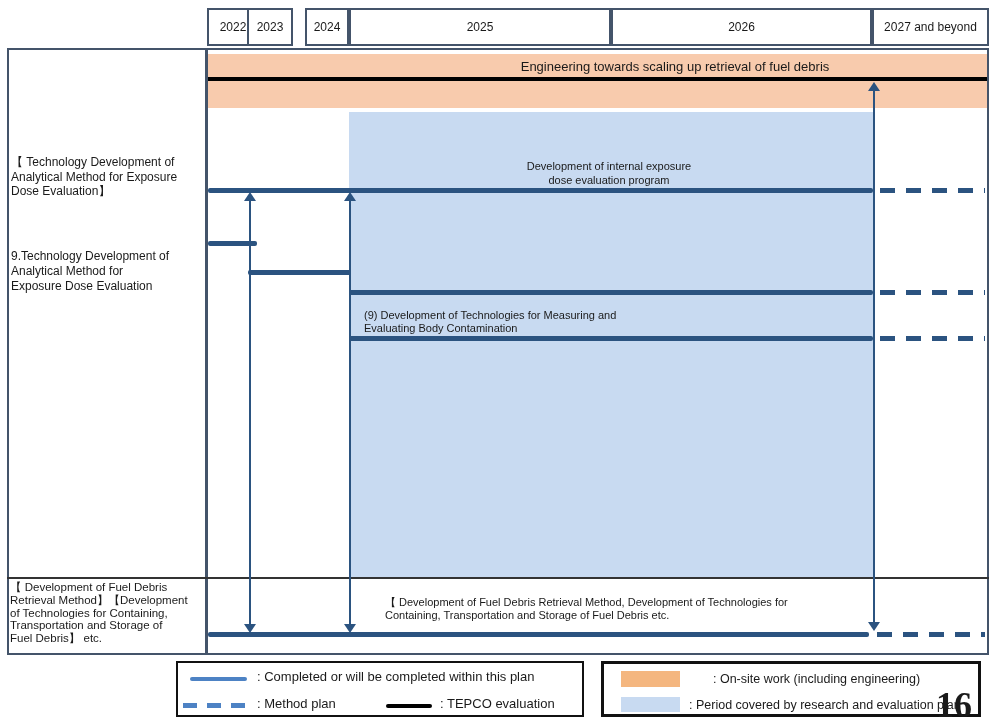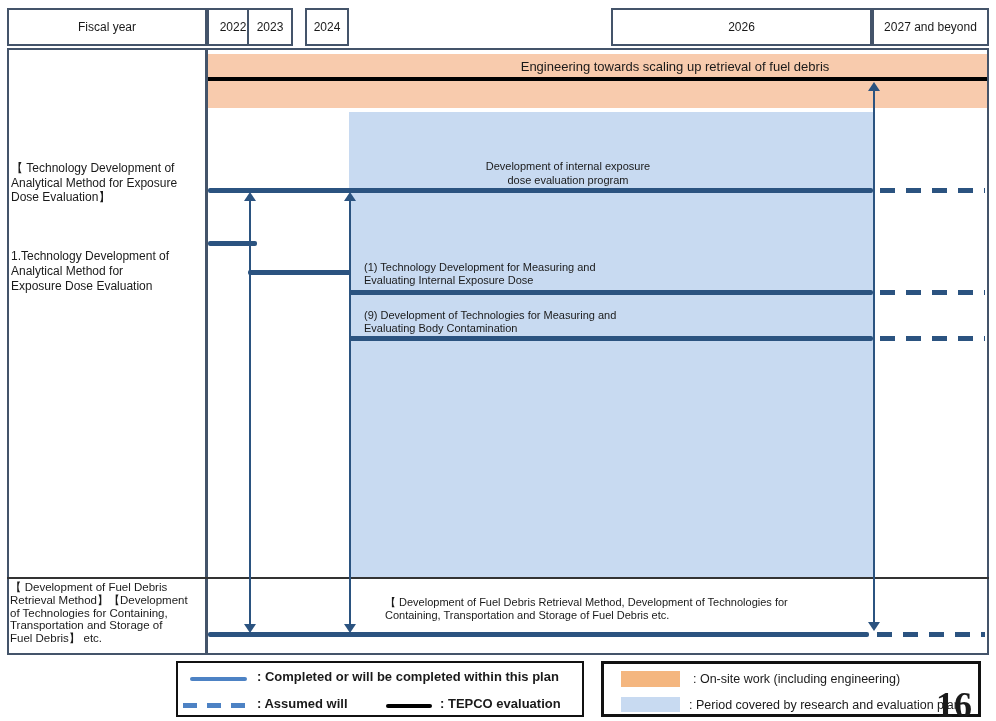--- a/index.html
+++ b/index.html
@@ -12,81 +12,79 @@
   .tdash{height:5px;background:repeating-linear-gradient(90deg,#2B5380 0 15px,transparent 15px 26px);}
   .vline{width:3px;background:#2B5380;}
   .arr-up{width:0;height:0;border-left:6px solid transparent;border-right:6px solid transparent;
           border-bottom:9px solid #2B5380;}
   .arr-dn{width:0;height:0;border-left:6px solid transparent;border-right:6px solid transparent;
           border-top:9px solid #2B5380;}
   .pre{white-space:pre-line;}
   .ann{font-size:11px;line-height:13px;}
   .leftlbl{font-size:12px;line-height:14.5px;}
   .legend-box{border:2px solid #111;background:#fff;}
-  .legend-txt{font-size:13px;font-weight:bold;}
+  .legend-txt{font-size:13px;}
 </style>
 </head>
 <body>
 
 <div id="page">
 
-  <div class="abs hcell" style="left:7px;top:8px;width:200px;">
-    <span>Fiscal year</span>
-  </div>
   <div class="abs hcell" style="left:207px;top:8px;width:52px;">
     <span>2022</span>
   </div>
   <div class="abs hcell" style="left:247px;top:8px;width:46px;">
     <span>2023</span>
   </div>
   <div class="abs hcell" style="left:305px;top:8px;width:44px;">
     <span>2024</span>
+  </div>
+  <div class="abs hcell" style="left:349px;top:8px;width:262px;">
+    <span>2025</span>
   </div>
   <div class="abs hcell" style="left:611px;top:8px;width:261px;justify-content:center;">
     <span>2026</span>
   </div>
   <div class="abs hcell" style="left:872px;top:8px;width:117px;">
     <span>2027 and beyond</span>
   </div>
 
   <div class="abs" style="left:7px;top:48px;width:982px;height:607px;border:2px solid #44546A;background:#fff;"></div>
 
   <div class="abs" style="left:208px;top:54px;width:779px;height:54px;background:#F8CBAD;"></div>
   <div class="abs" style="left:208px;top:77px;width:779px;height:4px;background:#000;"></div>
   <div class="abs" style="left:208px;top:59px;width:934px;text-align:center;font-size:13px;">Engineering towards scaling up retrieval of fuel debris</div>
 
   <div class="abs" style="left:349px;top:112px;width:524px;height:465px;background:#C8DAF1;"></div>
 
   <div class="abs" style="left:205px;top:48px;width:3px;height:607px;background:#44546A;"></div>
   <div class="abs" style="left:7px;top:577px;width:982px;height:2px;background:#333;"></div>
 
-  <div class="abs pre leftlbl" style="left:11px;top:161px;width:192px;">【 Technology Development of
+  <div class="abs pre leftlbl" style="left:11px;top:155px;width:192px;">【 Technology Development of
 Analytical Method for Exposure
 Dose Evaluation】</div>
-  <div class="abs pre leftlbl" style="left:11px;top:249px;width:192px;line-height:15px;">1.Technology Development of
+  <div class="abs pre leftlbl" style="left:11px;top:249px;width:192px;line-height:15px;">9.Technology Development of
  Analytical Method for
  Exposure Dose Evaluation</div>
   <div class="abs pre" style="left:10px;top:581px;width:194px;font-size:11.5px;line-height:12.8px;">【 Development of Fuel Debris
 Retrieval Method】【Development
 of Technologies for Containing,
 Transportation and Storage of
 Fuel Debris】 etc.</div>
 
   <div class="abs tline" style="left:208px;top:188px;width:665px;"></div>
   <div class="abs tdash" style="left:880px;top:188px;width:105px;"></div>
-  <div class="abs pre ann" style="left:408px;top:159px;width:320px;text-align:center;line-height:14px;">Development of internal exposure
+  <div class="abs pre ann" style="left:449px;top:159px;width:320px;text-align:center;line-height:14px;">Development of internal exposure
 dose evaluation program</div>
 
   <div class="abs tline" style="left:208px;top:241px;width:49px;"></div>
   <div class="abs tline" style="left:248px;top:270px;width:103px;"></div>
 
   <div class="abs tline" style="left:349px;top:290px;width:524px;"></div>
   <div class="abs tdash" style="left:880px;top:290px;width:105px;"></div>
-  <div class="abs pre ann" style="left:364px;top:261px;width:330px;">(1) Technology Development for Measuring and
-Evaluating Internal Exposure Dose</div>
 
   <div class="abs tline" style="left:349px;top:336px;width:524px;"></div>
   <div class="abs tdash" style="left:880px;top:336px;width:105px;"></div>
   <div class="abs pre ann" style="left:364px;top:309px;width:330px;">(9) Development of Technologies for Measuring and
 Evaluating Body Contamination</div>
 
   <div class="abs tline" style="left:208px;top:632px;width:661px;"></div>
   <div class="abs tdash" style="left:877px;top:632px;width:108px;"></div>
   <div class="abs pre ann" style="left:385px;top:596px;width:480px;">【 Development of Fuel Debris Retrieval Method, Development of Technologies for
 Containing, Transportation and Storage of Fuel Debris etc.</div>
@@ -100,25 +98,25 @@
   <div class="abs arr-dn" style="left:344px;top:624px;"></div>
 
   <div class="abs arr-up" style="left:868px;top:82px;"></div>
   <div class="abs vline" style="left:873px;top:90px;height:532px;width:2px;"></div>
   <div class="abs arr-dn" style="left:868px;top:622px;"></div>
 
   <div class="abs legend-box" style="left:176px;top:661px;width:408px;height:56px;"></div>
   <div class="abs" style="left:190px;top:677px;width:57px;height:4px;background:#4D82C4;border-radius:2px;"></div>
   <div class="abs legend-txt" style="left:257px;top:669px;">: Completed or will be completed within this plan</div>
   <div class="abs" style="left:183px;top:703px;width:65px;height:5px;background:repeating-linear-gradient(90deg,#4D82C4 0 14px,transparent 14px 24px);"></div>
-  <div class="abs legend-txt" style="left:257px;top:696px;">: Assumed will</div>
+  <div class="abs legend-txt" style="left:257px;top:696px;">: Method plan</div>
   <div class="abs" style="left:386px;top:704px;width:46px;height:4px;background:#000;border-radius:2px;"></div>
   <div class="abs legend-txt" style="left:440px;top:696px;">: TEPCO evaluation</div>
 
   <div class="abs legend-box" style="left:601px;top:661px;width:380px;height:56px;border-width:3px;"></div>
   <div class="abs" style="left:621px;top:671px;width:59px;height:16px;background:#F4B67F;"></div>
-  <div class="abs" style="left:693px;top:672px;font-size:12.5px;">: On-site work (including engineering)</div>
+  <div class="abs" style="left:713px;top:672px;font-size:12.5px;">: On-site work (including engineering)</div>
   <div class="abs" style="left:621px;top:697px;width:59px;height:15px;background:#C8DAF1;"></div>
   <div class="abs" style="left:689px;top:698px;font-size:12.5px;">: Period covered by research and evaluation plan</div>
 
   <div class="abs" style="left:936px;top:684px;font-family:'Liberation Serif',serif;font-size:36px;font-weight:700;z-index:5;">16</div>
 
 </div>
 
 </body></html>

